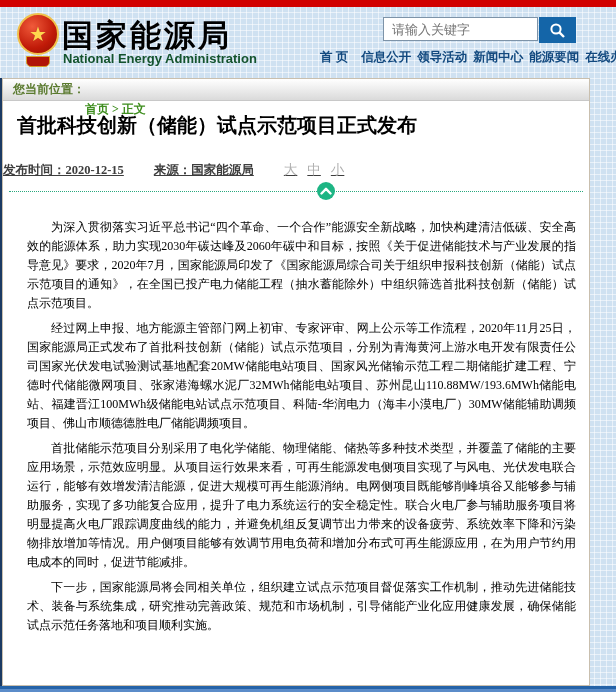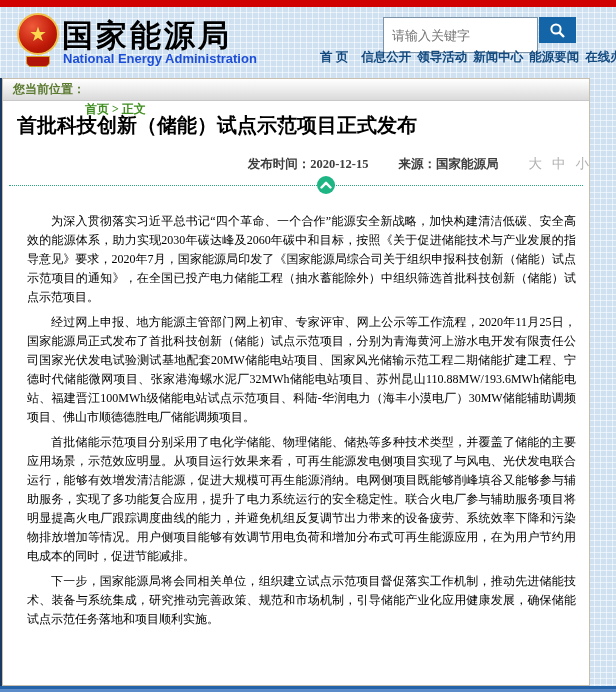--- a/index.html
+++ b/index.html
@@ -21,22 +21,22 @@
     background:radial-gradient(circle at 35% 30%, #f05a3a, #c01a08 60%, #8f0e02);
     border:2px solid #f0c14b;box-sizing:border-box;
     display:flex;align-items:center;justify-content:center;
   }
   .emblem .star{color:#ffd84d;font-size:20px;line-height:20px;text-shadow:0 0 1px #a33;}
   .emblem .ribbon{width:22px;height:9px;margin:1px auto 0;background:#b01408;
     border:1px solid #d8a12c;border-radius:0 0 5px 5px;}
   .logo-zh{position:absolute;left:62px;top:8px;font-size:31px;font-weight:bold;
     color:#000000;letter-spacing:3px;white-space:nowrap;cursor:pointer;}
   .logo-en{position:absolute;left:63px;top:44px;font-size:13px;font-weight:bold;
-    color:#1d4ed8;white-space:nowrap;cursor:pointer;}
-  .search-input{position:absolute;left:383px;top:10px;width:155px;height:36px;
+    color:#14532d;white-space:nowrap;cursor:pointer;}
+  .search-input{position:absolute;left:383px;top:10px;width:155px;height:24px;
     border:1px solid #7d93a8;background:#fff;font-size:13px;color:#333;
     padding:0 0 0 8px;box-sizing:border-box;outline:none;}
   .search-btn{position:absolute;left:539px;top:10px;width:37px;height:26px;
     background:#1465a8;border:1px solid #1465a8;box-sizing:border-box;
     display:flex;align-items:center;justify-content:center;cursor:pointer;padding:0;}
   .nav{position:absolute;left:320px;top:42px;width:278px;display:flex;
     gap:6px;font-size:12.5px;font-weight:bold;color:#12497f;
     font-family:"Liberation Serif","DejaVu Serif",serif;white-space:nowrap;}
   .nav .item{cursor:pointer;}
   .nav .item:first-child{margin-right:7px;}
@@ -46,23 +46,23 @@
     background:#ffffff;border:1px solid #c9bfae;box-sizing:border-box;}
   .crumbbar{height:21px;background:linear-gradient(#ffffff,#dadada);
     border-bottom:1px solid #c8c8c8;display:flex;align-items:center;
     padding:0 10px;font-size:12px;font-weight:bold;
     font-family:"Liberation Serif","DejaVu Serif",serif;}
   .crumb-label{color:#5a7a2e;}
   .crumb-path{color:#3f8e1f;cursor:pointer;margin-top:40px;}
   .article-title{margin:10px 14px 0;text-align:left;font-size:20px;line-height:28px;
     font-weight:bold;color:#000;
     font-family:"Liberation Serif","DejaVu Serif",serif;}
-  .meta-row{margin-top:16px;display:flex;justify-content:flex-end;align-items:center;
+  .meta-row{margin-top:22px;display:flex;justify-content:flex-start;align-items:center;
     gap:30px;font-size:12.5px;font-weight:bold;color:#3d3d3d;
-    font-family:"Liberation Serif","DejaVu Serif",serif;}
+    font-family:"Liberation Serif","DejaVu Serif",serif;text-decoration:underline;}
   .font-sizes{display:flex;gap:10px;color:#b0b0b0;font-size:13.5px;font-weight:normal;}
   .font-sizes span{cursor:pointer;}
   .green-sep{position:relative;margin:12px 6px 0;border-top:1px dotted #2aa87e;height:0;}
   .up-circle{position:absolute;left:308px;top:-10px;width:18px;height:18px;border-radius:50%;
     background:#1db584;display:flex;align-items:center;justify-content:center;cursor:pointer;}
   .content{margin-top:26px;padding:0 13px 0 24px;text-align:justify;
     font-size:12px;line-height:19px;color:#000;
     font-family:"Liberation Serif","DejaVu Serif",serif;}
   .content p{margin:0 0 6px;text-indent:2em;}
   

